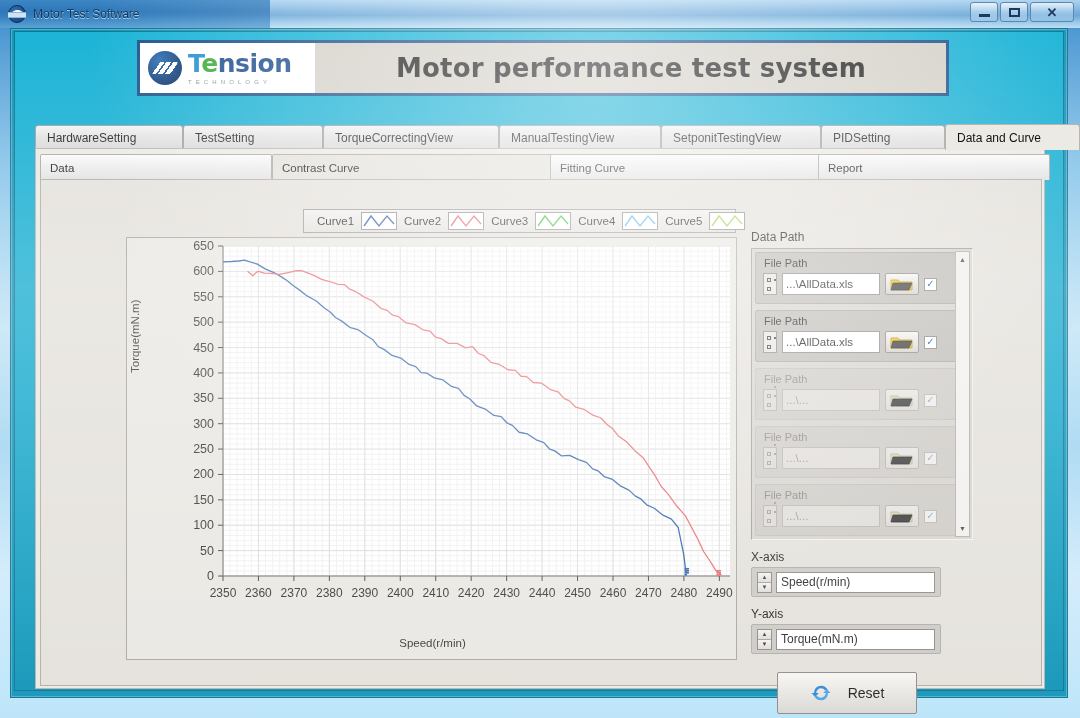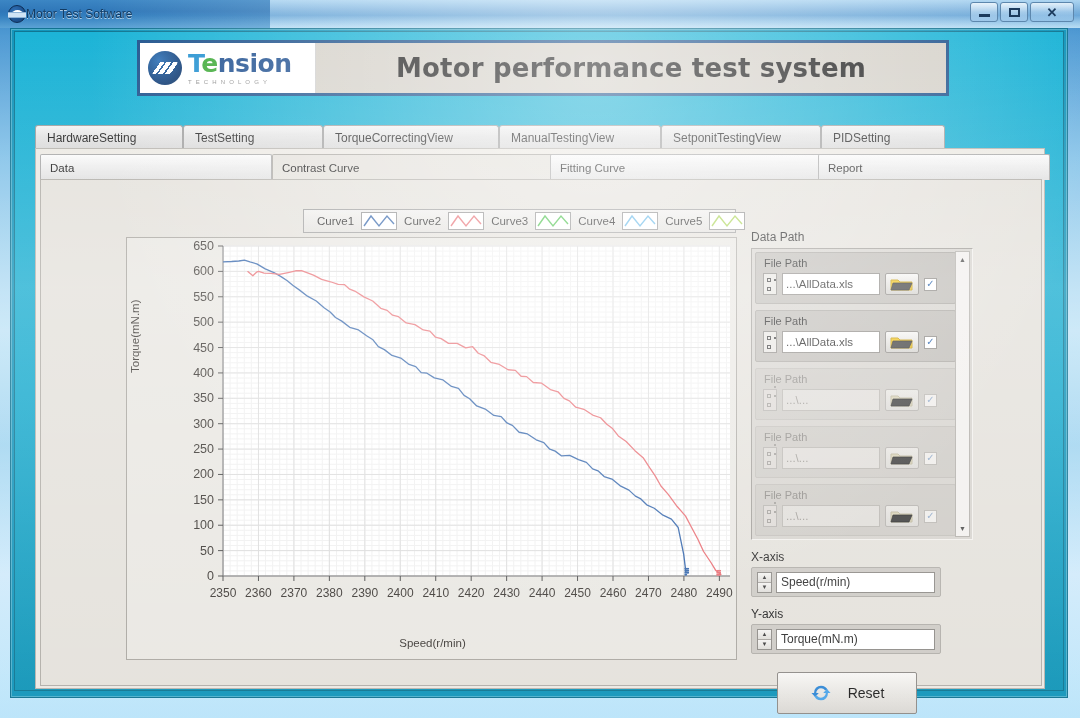--- a/index.html
+++ b/index.html
@@ -38,21 +38,21 @@
   }
   .app-icon:before{
     content:"";position:absolute;left:2.5px;top:4px;width:11px;height:8px;border-radius:50% 50% 45% 45%;
     background:#fff;
   }
   .app-icon:after{
     content:"";position:absolute;left:-1px;top:6px;width:18px;height:4px;background:#cfe3f5;
     border-top:1px solid #8fb4d8;border-bottom:1px solid #8fb4d8;
   }
   #title-text{
-    font-size:12px;color:#123b63;white-space:nowrap;
+    margin-left:7px;font-size:12px;color:#123b63;white-space:nowrap;
     text-shadow:0 1px 0 rgba(255,255,255,.6);
   }
   #winbtns{position:absolute;right:6px;top:2px;display:flex;gap:2px;z-index:6;}
   .wbtn{
     width:28px;height:20px;border:1px solid #5d87ad;border-radius:3px;
     background:linear-gradient(180deg,rgba(255,255,255,.75),rgba(200,225,245,.55) 50%,rgba(160,200,235,.65));
     display:flex;align-items:center;justify-content:center;
     font-size:11px;color:#1b3a5c;box-sizing:border-box;
   }
   .wbtn.close{
@@ -320,20 +320,23 @@
           <span>TorqueCorrectingView</span>
         </div>
         <div class="tab" style="left: 464px; width: 162px;">
           <span>ManualTestingView</span>
         </div>
         <div class="tab" style="left: 626px; width: 160px;">
           <span>SetponitTestingView</span>
         </div>
         <div class="tab" style="left: 786px; width: 124px;">
           <span>PIDSetting</span>
+        </div>
+        <div class="tab active" style="left: 910px; width: 135px;">
+          <span>Data and Curve</span>
         </div>
       </div>
 
     <div id="panel">
       <div id="subtabbar">
           <div class="subtab" style="left: 0px; width: 232px;">
             <span>Data</span>
           </div>
           <div class="subtab active" style="left: 232px; width: 282px;">
             <span>Contrast Curve</span>

